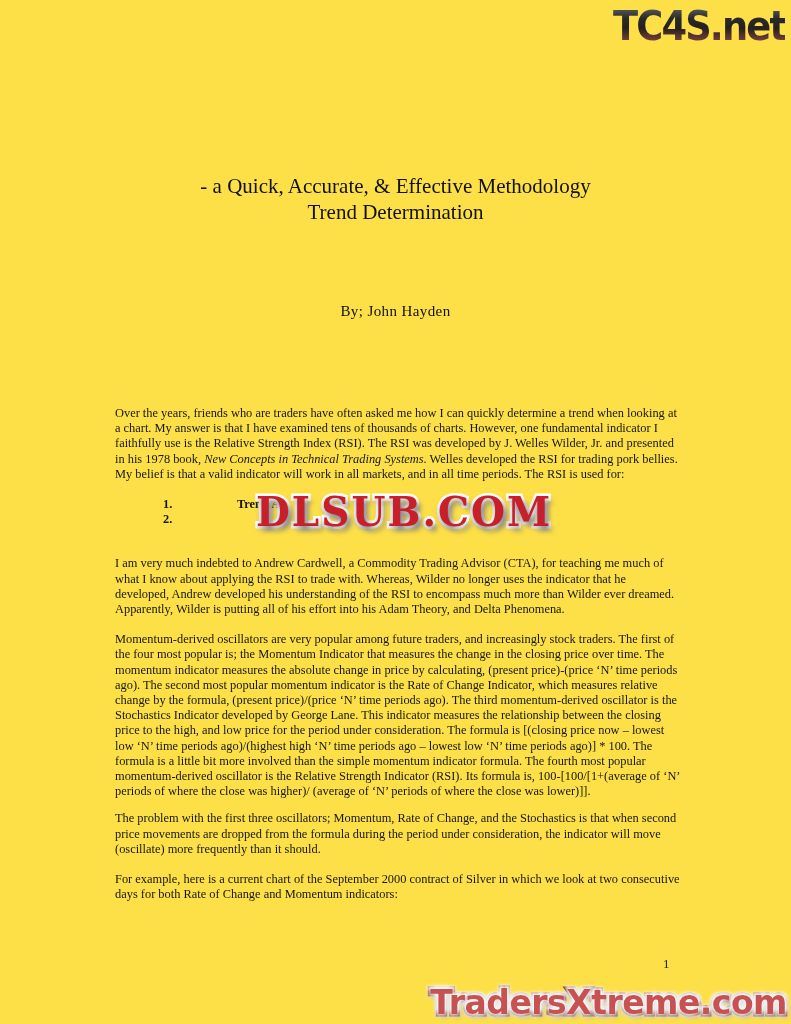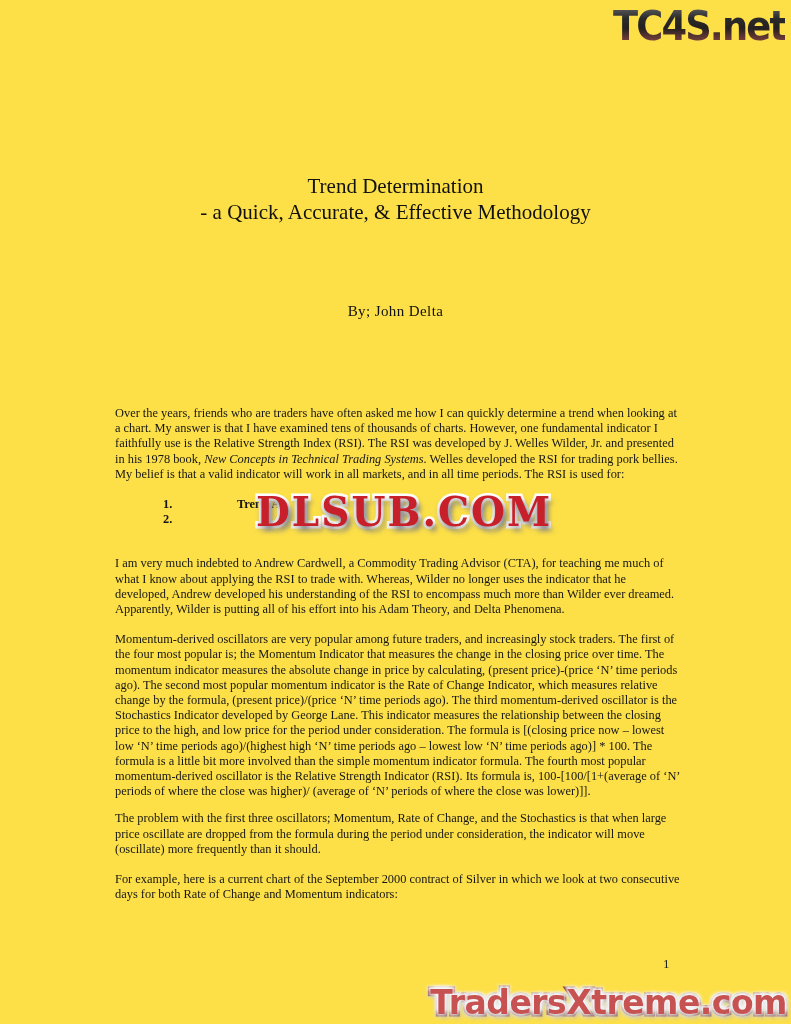--- a/index.html
+++ b/index.html
@@ -138,45 +138,45 @@
   }
 </style>
 </head>
 <body>
 
 <div class="page">
 
   <div class="tc4s-logo">TC4S.net</div>
 
   <div class="title">
+    <div>- a Quick, Accurate, &amp; Effective Methodology</div>
     <div>Trend Determination</div>
-    <div>- a Quick, Accurate, &amp; Effective Methodology</div>
   </div>
 
-  <div class="byline">By; John Delta</div>
+  <div class="byline">By; John Hayden</div>
 
   <div class="body-text">
 
     <p><span>Over the years, friends who are traders have often asked me how I can quickly determine a trend when looking at a chart. My answer is that I have examined tens of thousands of charts. However, one fundamental indicator I faithfully use is the Relative Strength Index (RSI). The RSI was developed by J. Welles Wilder, Jr. and presented in his 1978 book, </span><span class="i">New Concepts in Technical Trading Systems.</span><span> Welles developed the RSI for trading pork bellies. My belief is that a valid indicator will work in all markets, and in all time periods.  The RSI is used for:</span></p>
 
     <div class="uses-list">
       <div class="list-row">
         <span class="list-num">1.</span>
           <span class="b">Trend A</span>
       </div>
       <div class="list-row">
         <span class="list-num">2.</span>
       </div>
     </div>
 
     <p>I am very much indebted to Andrew Cardwell, a Commodity Trading Advisor (CTA), for teaching me much of what I know about applying the RSI to trade with. Whereas, Wilder no longer uses the indicator that he developed, Andrew developed his understanding of the RSI to encompass much more than Wilder ever dreamed. Apparently, Wilder is putting all of his effort into his Adam Theory, and Delta Phenomena.</p>
 
     <p class="tight"><span>Momentum-derived oscillators are very popular among future traders, and increasingly stock traders. The first of the four most popular is; the </span><span class="u">Momentum Indicator</span><span> that measures the change in the closing price over time. The momentum indicator measures the absolute change in price by calculating,  (present price)-(price ‘N’ time periods ago). The second most popular momentum indicator is the </span><span class="u">Rate of Change Indicator</span><span>, which measures relative change by the formula, (present price)/(price ‘N’ time periods ago). The third momentum-derived oscillator is the </span><span class="u">Stochastics Indicator</span><span> developed by George Lane. This indicator measures the relationship between the closing price to the high, and low price for the period under consideration. The formula is [(closing price now – lowest low ‘N’ time periods ago)/(highest high ‘N’ time periods ago – lowest low ‘N’ time periods ago)] * 100. The formula is a little bit more involved than the simple momentum indicator formula. The fourth most popular momentum-derived oscillator is the </span><span class="u">Relative Strength Indicator (RSI)</span><span>. Its formula is, 100-[100/[1+(average of ‘N’ periods of where the close was higher)/ (average of ‘N’ periods of where the close was lower)]].</span></p>
 
-    <p>The problem with the first three oscillators; Momentum, Rate of Change, and the Stochastics is that when large price oscillate are dropped from the formula during the period under consideration, the indicator will move (oscillate) more frequently than it should.</p>
+    <p>The problem with the first three oscillators; Momentum, Rate of Change, and the Stochastics is that when second price movements are dropped from the formula during the period under consideration, the indicator will move (oscillate) more frequently than it should.</p>
 
     <p>For example, here is a current chart of the September 2000 contract of Silver in which we look at two consecutive days for both Rate of Change and Momentum indicators:</p>
 
   </div>
 
   <div class="watermark">DLSUB.COM</div>
 
   <div class="page-number">1</div>
 
   <div class="footer-logo">TradersXtreme.com</div>

